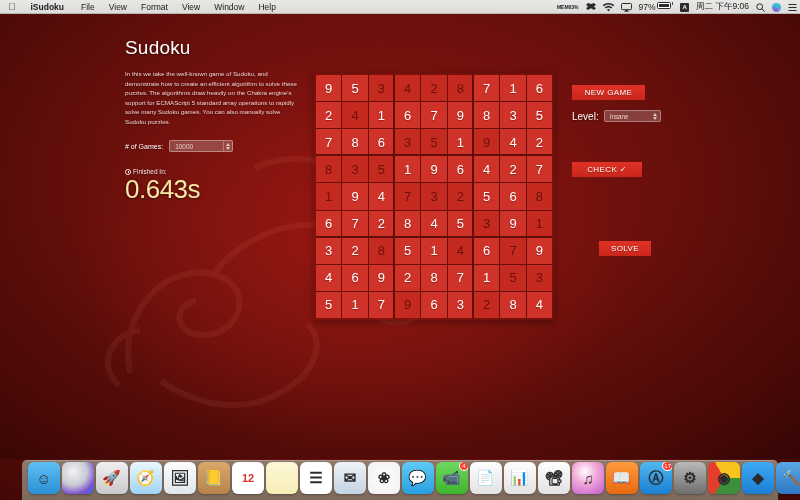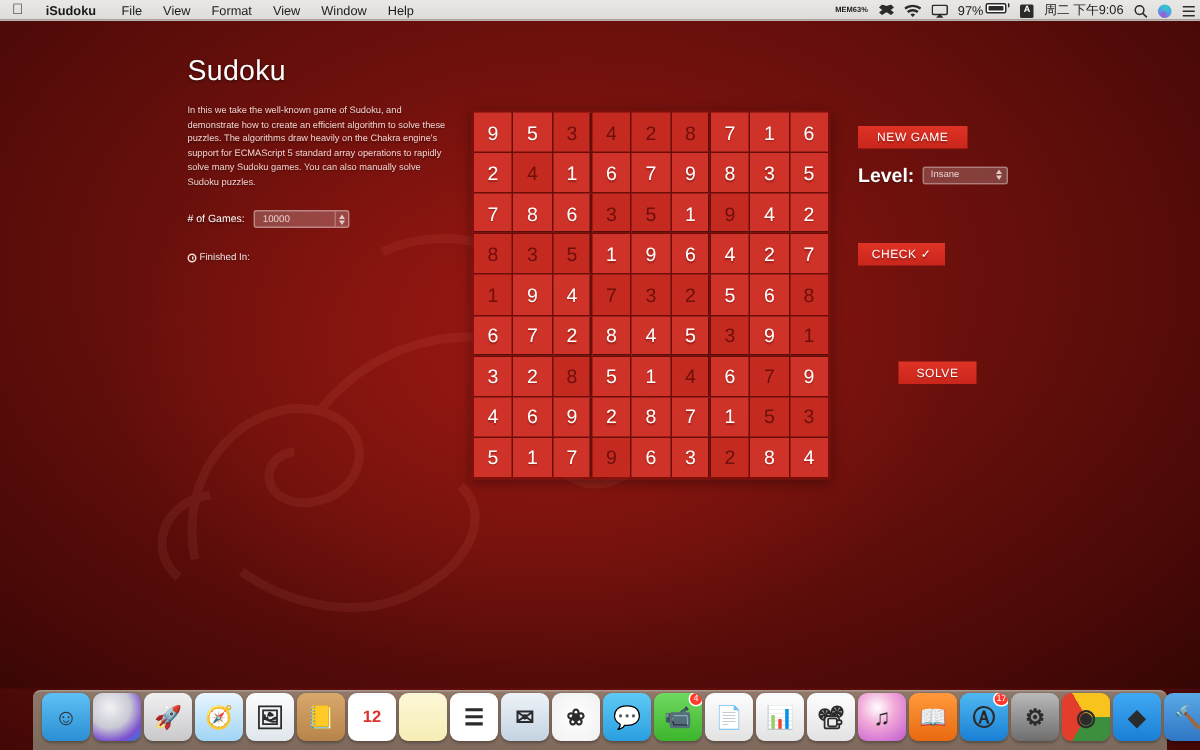--- a/index.html
+++ b/index.html
@@ -208,35 +208,35 @@
   .right-col { position: absolute; left: 572px; top: 68px; width: 110px; }
   .flat-btn {
     background: linear-gradient(to bottom, #e03226 0%, #c9261b 100%);
     color: #fff; font-size: 8px; letter-spacing: 0.4px;
     height: 15px; display: inline-flex; align-items: center; justify-content: center;
     padding: 0 8px; border: none; cursor: pointer;
     text-shadow: 0 1px 1px rgba(0,0,0,0.32);
   }
   .new-game-btn { width: 73px; }
   .level-row { margin-top: 10px; display: flex; align-items: center; gap: 5px; }
-  .level-label { font-size: 13px; color: #fff;
-    text-shadow: 0 1px 1px rgba(0,0,0,0.4); font-weight: bold; }
+  .level-label { font-size: 10px; color: #fff;
+    text-shadow: 0 1px 1px rgba(0,0,0,0.4); }
   .level-select {
     position: relative; width: 57px; height: 12px;
     background: rgba(255,255,255,0.20);
     border: 1px solid rgba(255,255,255,0.33);
     border-radius: 2px;
     display: flex; align-items: center;
   }
   .level-val { font-size: 6.3px; color: #e9d3cf; padding-left: 5px; flex: 1; }
   .sel-arrows {
     width: 9px; display: flex; flex-direction: column; align-items: center;
     justify-content: center; gap: 1px; height: 100%;
   }
-  .check-btn { position: absolute; top: 81px; left: 0; width: 58px; }
+  .check-btn { position: absolute; top: 81px; left: 0; width: 70px; }
   .solve-btn { position: absolute; top: 160px; left: 2px; width: 52px; margin-left: 25px; }
 
   
   .dock {
     position: absolute; left: 0; bottom: 0; width: 800px; height: 41px;
     z-index: 40;
   }
   .dock-tray {
     position: absolute; left: 22px; bottom: 0; width: 756px; height: 40px;
     background: linear-gradient(to bottom, rgba(158,148,130,0.80), rgba(132,122,106,0.86));
@@ -377,20 +377,21 @@
               <span class="arrow-dn"></span>
             </span>
           </span>
         </div>
 
 
         <div class="finished-row">
           <span class="clock-ico"></span>
           <span class="finished-label">Finished In:</span>
         </div>
+        <div class="finished-time">0.643s</div>
       </div>
 
       <div class="grid-shell">
         <div class="grid" id="sudoku-grid">
             <div class="cell solved">9</div>
             <div class="cell solved">5</div>
             <div class="cell given bx">3</div>
             <div class="cell given">4</div>
             <div class="cell given">2</div>
             <div class="cell given bx">8</div>

